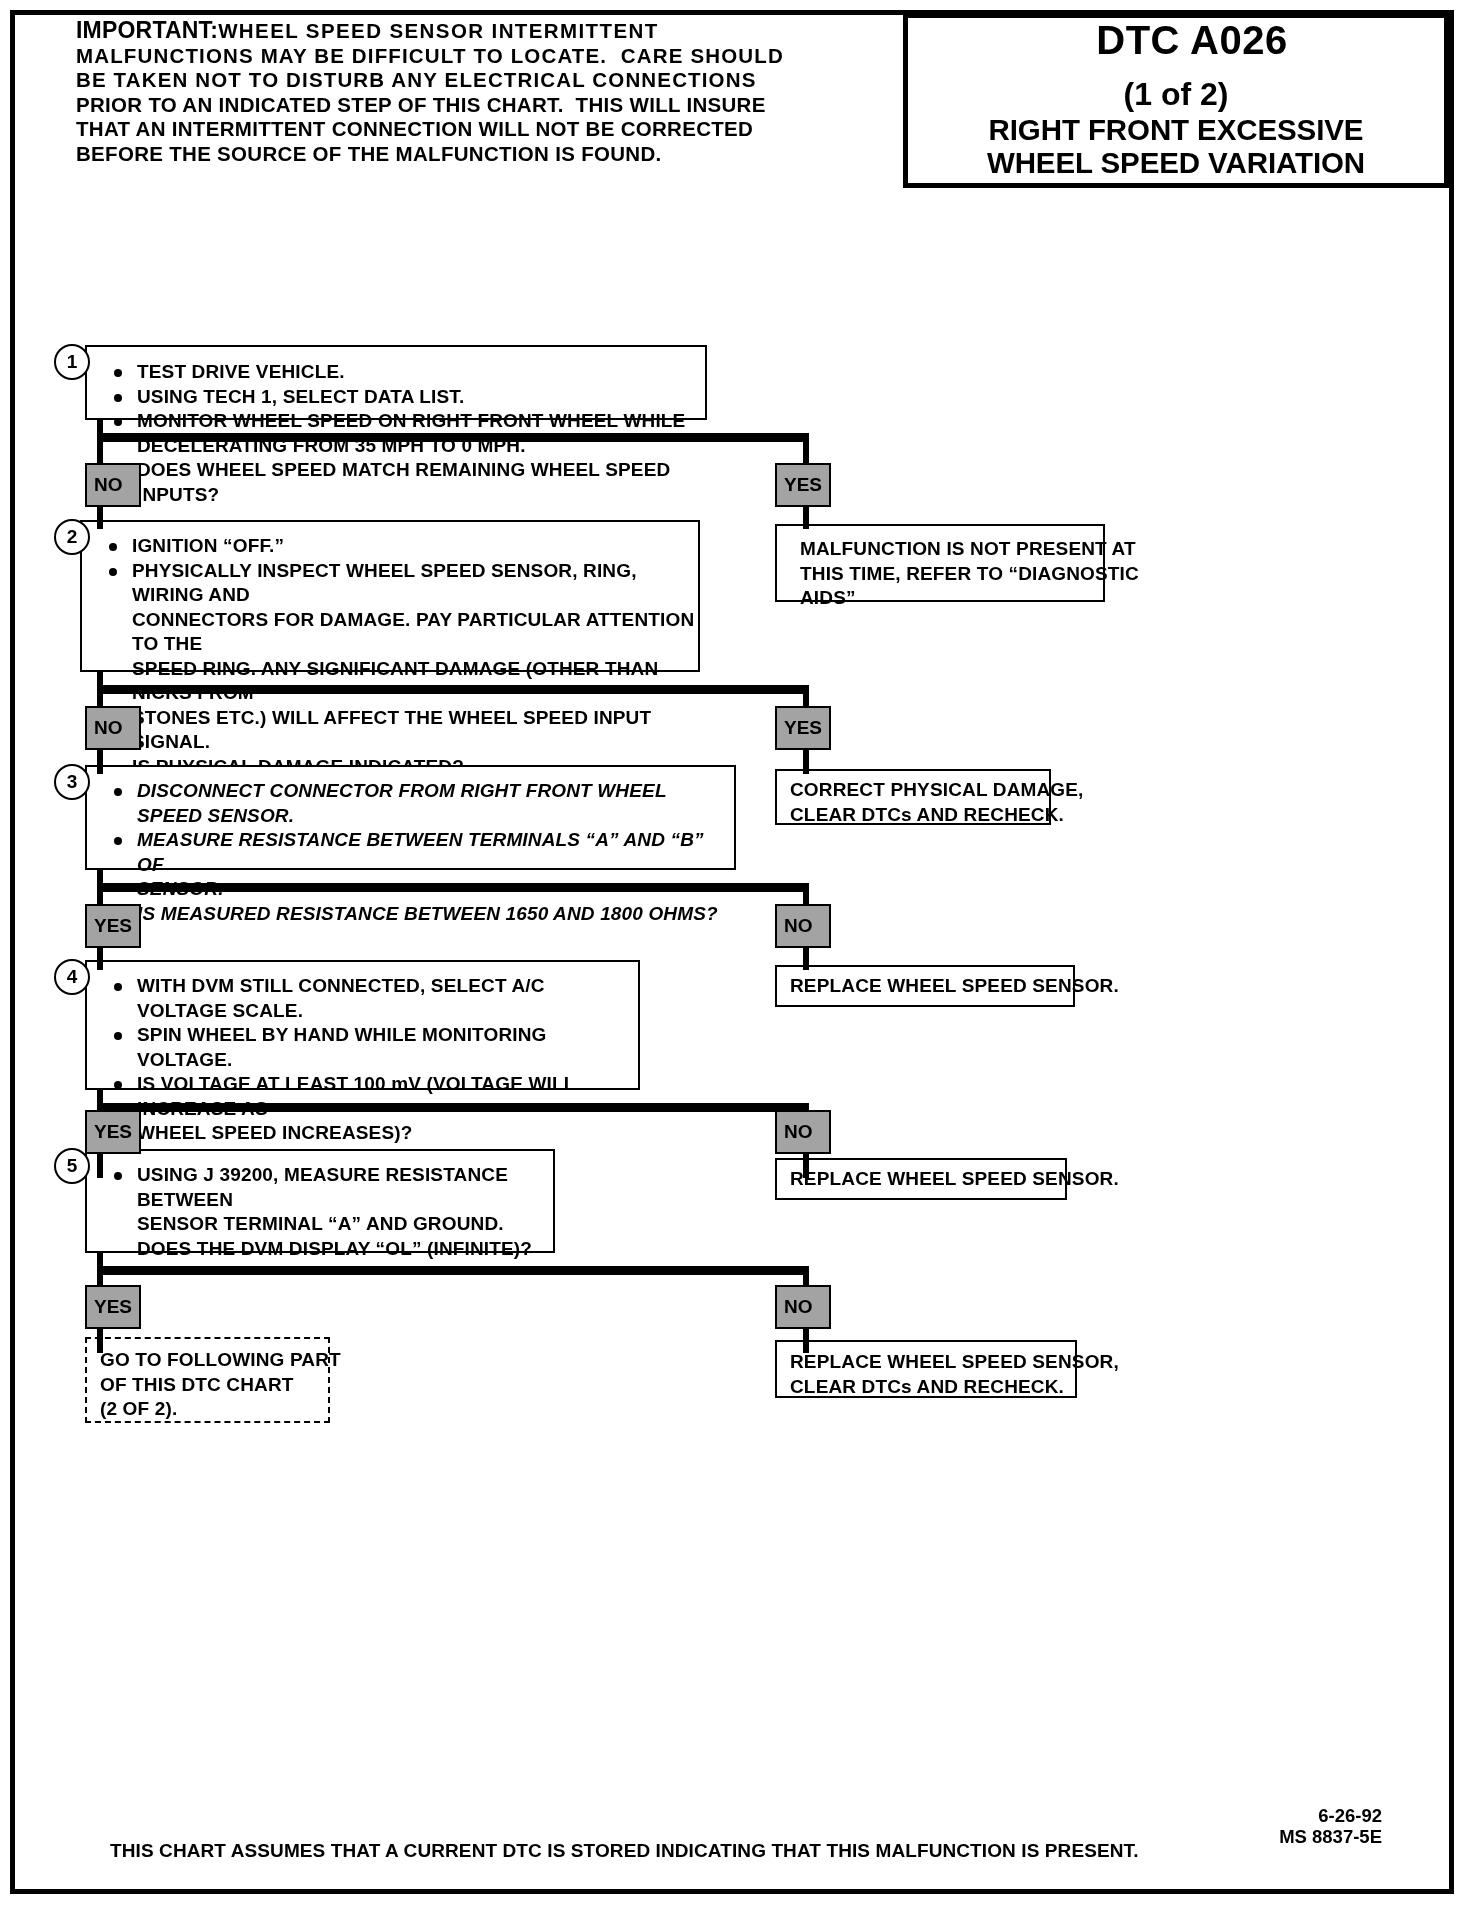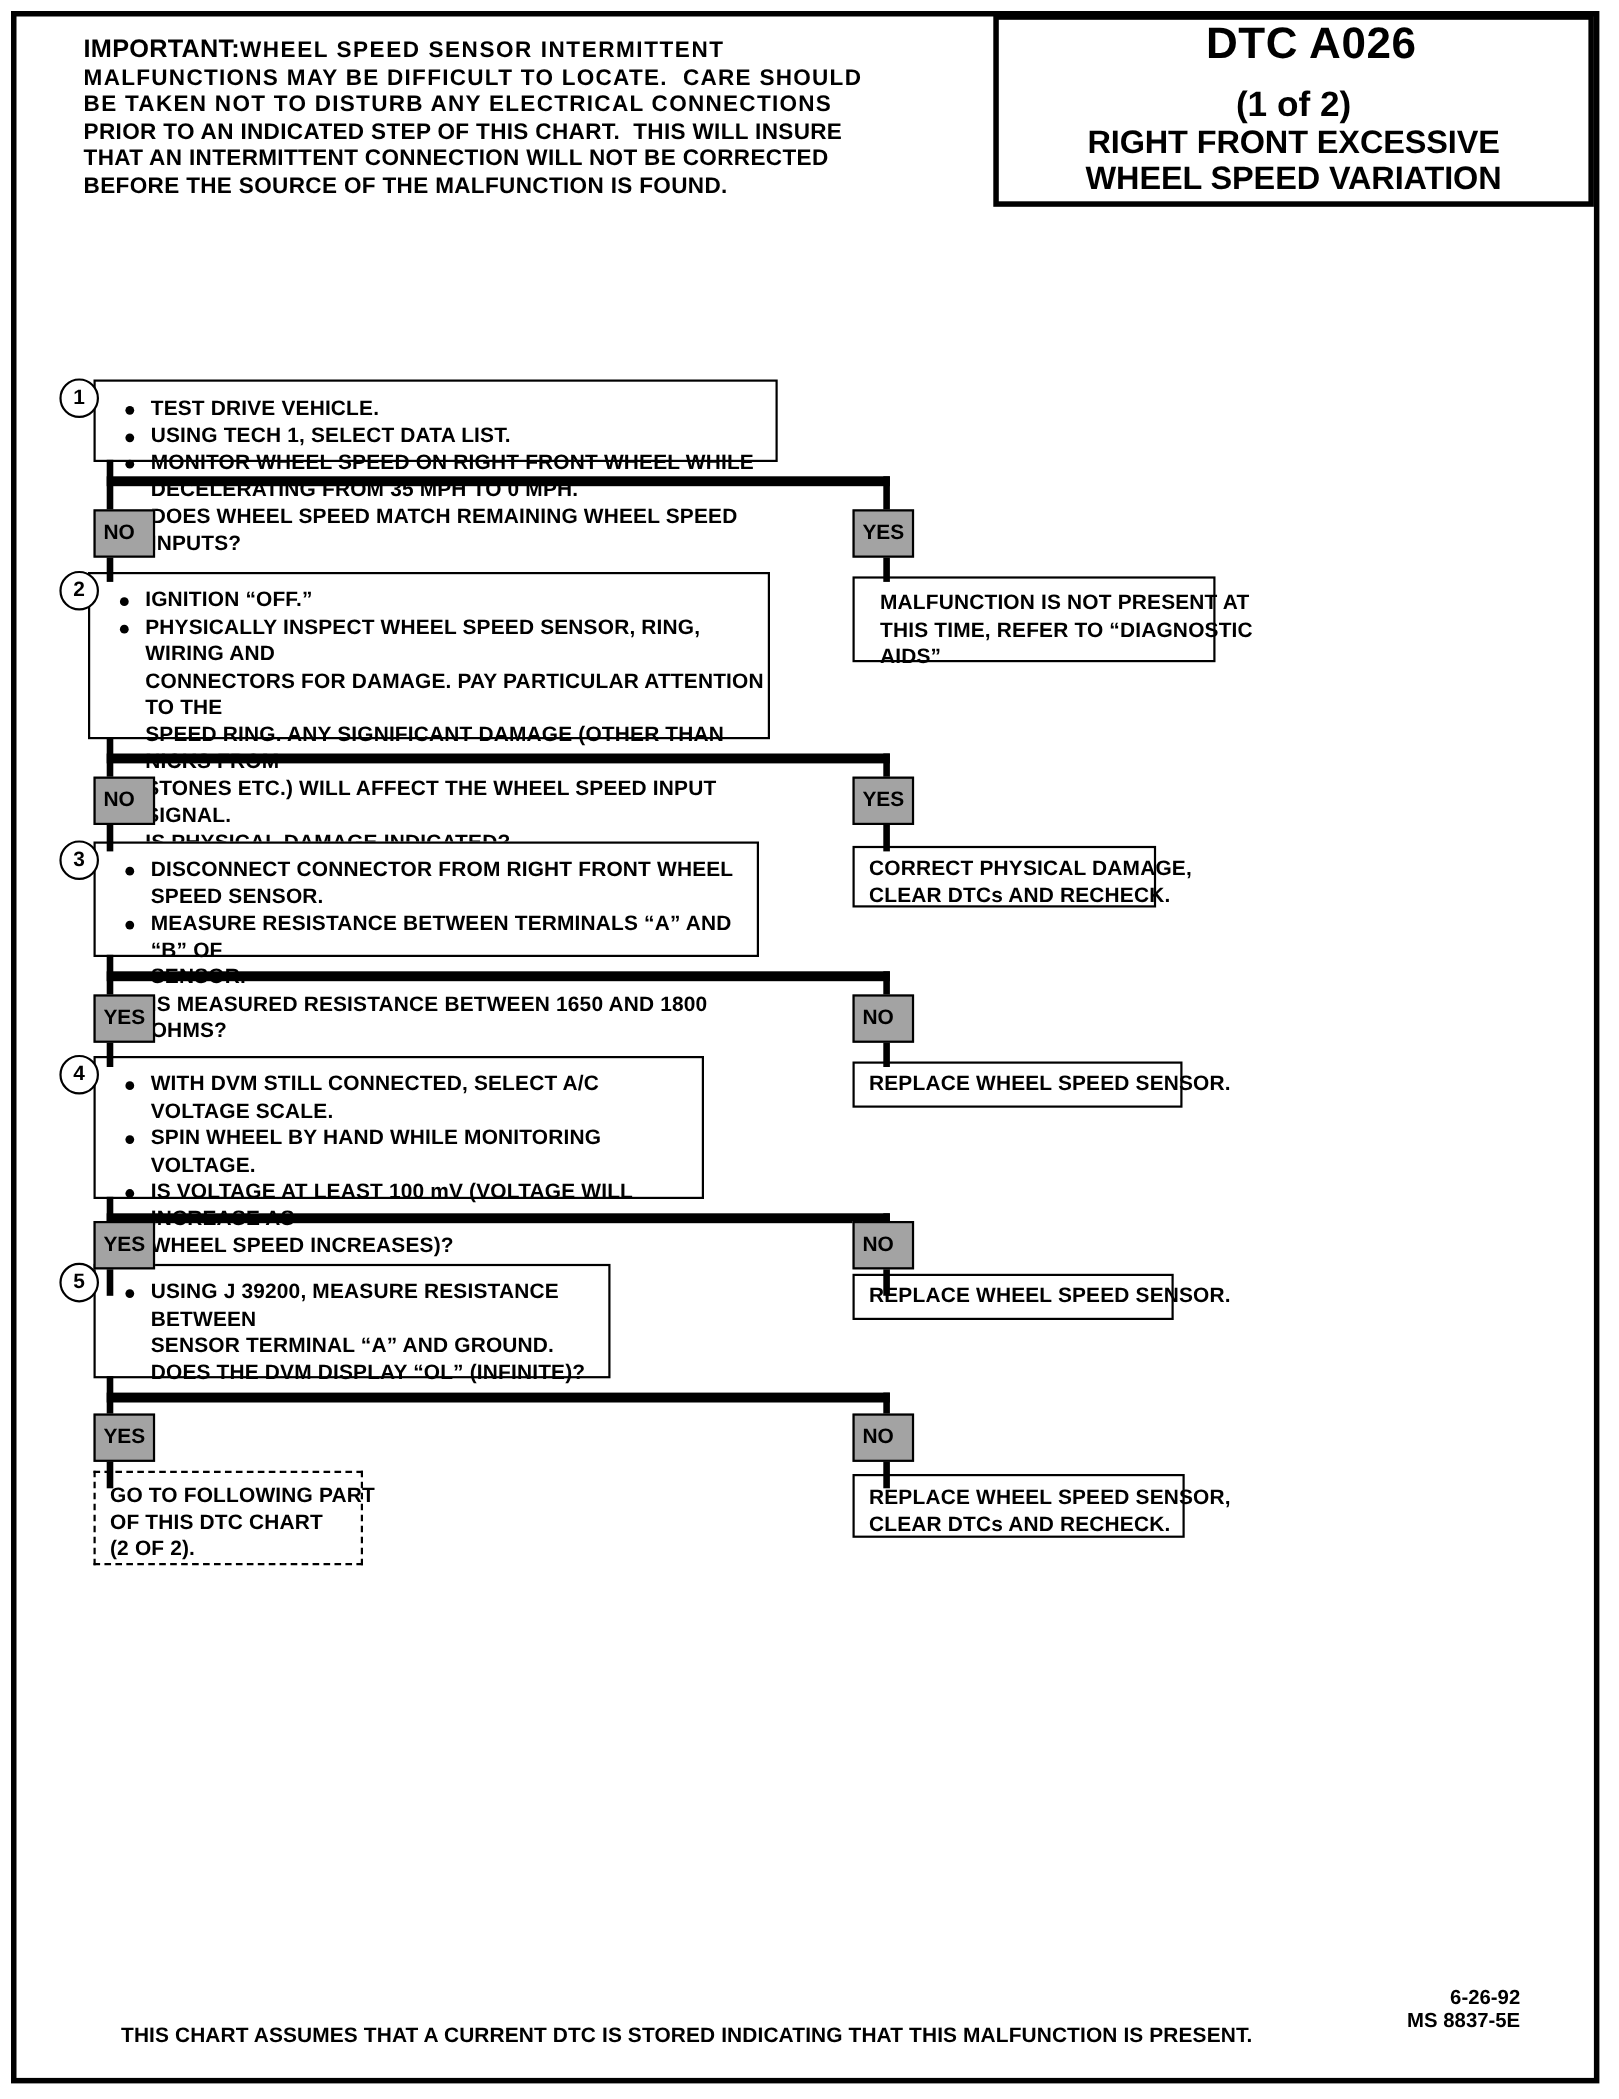--- a/index.html
+++ b/index.html
@@ -19,21 +19,21 @@
     position:absolute;
     left:10px; top:10px;
     width:1444px; height:1884px;
     border:5px solid #000;
     box-sizing:border-box;
   }
 
   
   #important-note{
     position:absolute;
-    left:76px; top:32px;
+    left:76px; top:18px;
     width:680px;
   }
   #important-note .line{
     font-size:20.5px;
     font-weight:bold;
     letter-spacing:0.3px;
     line-height:24.6px;
     white-space:pre;
   }
   #important-note .line.first .kw{
@@ -249,21 +249,21 @@
   <div class="vline" style="left:803px; top:748px; height:26px;"></div>
 
   <div class="result-box" style="left:775px; top:769px; width:276px; height:56px;">
     <div style="margin:7px 0 0 13px;">
       <div class="rl">CORRECT PHYSICAL DAMAGE,</div>
       <div class="rl">CLEAR DTCs AND RECHECK.</div>
     </div>
   </div>
 
   <div class="num-circle" style="left:54px; top:764px;">3</div>
-  <div class="step-box" style="left:85px; top:765px; width:605px; height:105px;">
+  <div class="step-box" style="left:85px; top:765px; width:651px; height:105px;font-style:italic;">
     <ul class="bullets" style="margin-top:12px; margin-left:20px;">
       <li class="b">DISCONNECT CONNECTOR FROM RIGHT FRONT WHEEL SPEED SENSOR.</li>
       <li class="b">MEASURE RESISTANCE BETWEEN TERMINALS “A” AND “B” OF</li>
       <li class="nb">SENSOR.</li>
       <li class="nb">IS MEASURED RESISTANCE BETWEEN 1650 AND 1800 OHMS?</li>
     </ul>
   </div>
   <div class="vline" style="left:97px; top:868px; height:62px;"></div>
   <div class="hline" style="left:97px; top:883px; width:712px;"></div>
   <div class="vline" style="left:803px; top:883px; height:47px;"></div>

